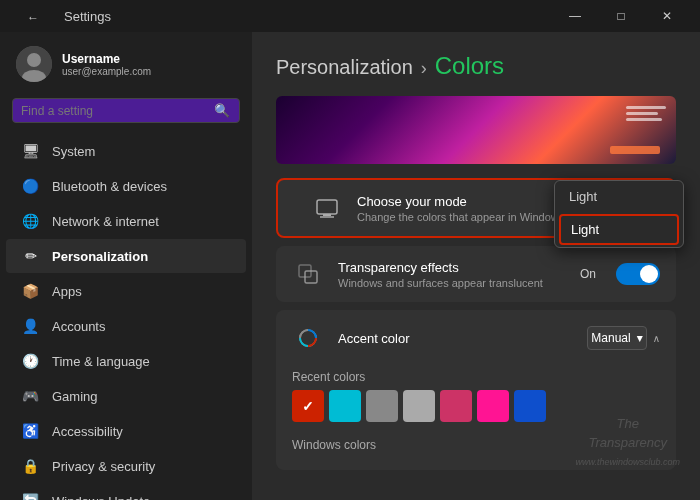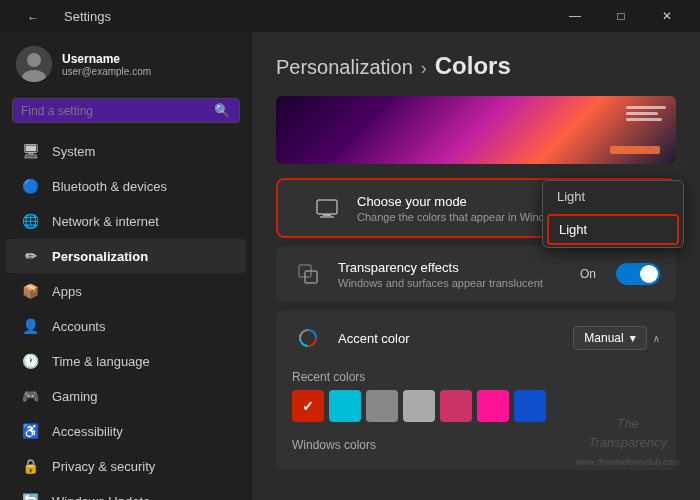--- a/index.html
+++ b/index.html
@@ -146,22 +146,22 @@
       margin-bottom: 16px;
     }
     .page-header .parent {
       font-size: 20px;
       color: #ccc;
       font-weight: 400;
     }
     .page-header .chevron { font-size: 18px; color: #aaa; }
     .page-header .title {
       font-size: 24px;
-      font-weight: 700;
-      color: #e5e5e5;
+      font-weight: 400;
+      color: #22c55e;
     }
 
     
     .wallpaper-preview {
       width: 100%;
       height: 68px;
       border-radius: 6px;
       background: linear-gradient(135deg, #1a0030 0%, #4a0060 25%, #c020a0 50%, #ff6040 70%, #1a1a3a 100%);
       margin-bottom: 14px;
       position: relative;
@@ -228,21 +228,21 @@
     }
 
     
     .mode-dropdown {
       position: absolute;
       right: -10px;
       top: 0;
       background: #2a2a2a;
       border: 1px solid #555;
       border-radius: 6px;
-      width: 142px;
+      width: 130px;
       z-index: 10;
       box-shadow: 0 4px 16px rgba(0,0,0,0.6);
     }
     .mode-option {
       padding: 8px 14px;
       font-size: 13px;
       color: #ccc;
       cursor: pointer;
     }
     .mode-option.selected {
@@ -284,21 +284,21 @@
     .accent-right {
       display: flex;
       align-items: center;
       gap: 6px;
       margin-left: auto;
     }
     .accent-dropdown {
       background: #3a3a3a;
       border: 1px solid #555;
       border-radius: 4px;
-      padding: 4px 10px;
+      padding: 4px 3px;
       font-size: 12px;
       color: #fff;
       display: flex;
       align-items: center;
       gap: 6px;
       cursor: pointer;
       text-align: center;
     }
     .chevron-up { font-size: 10px; color: #aaa; }
 

